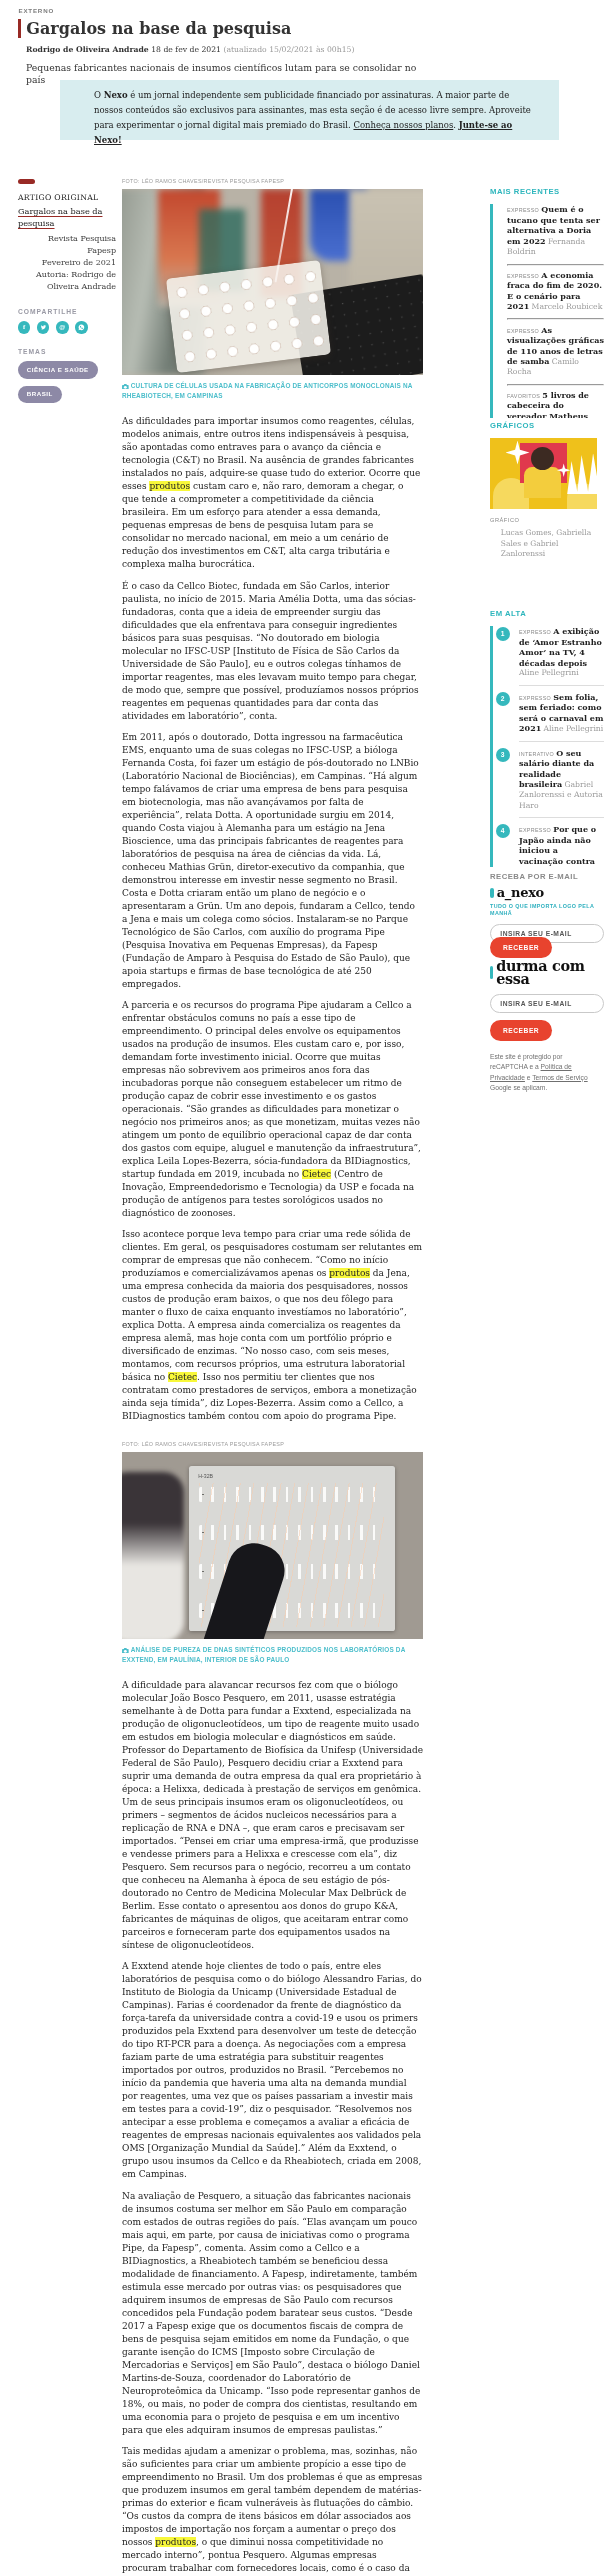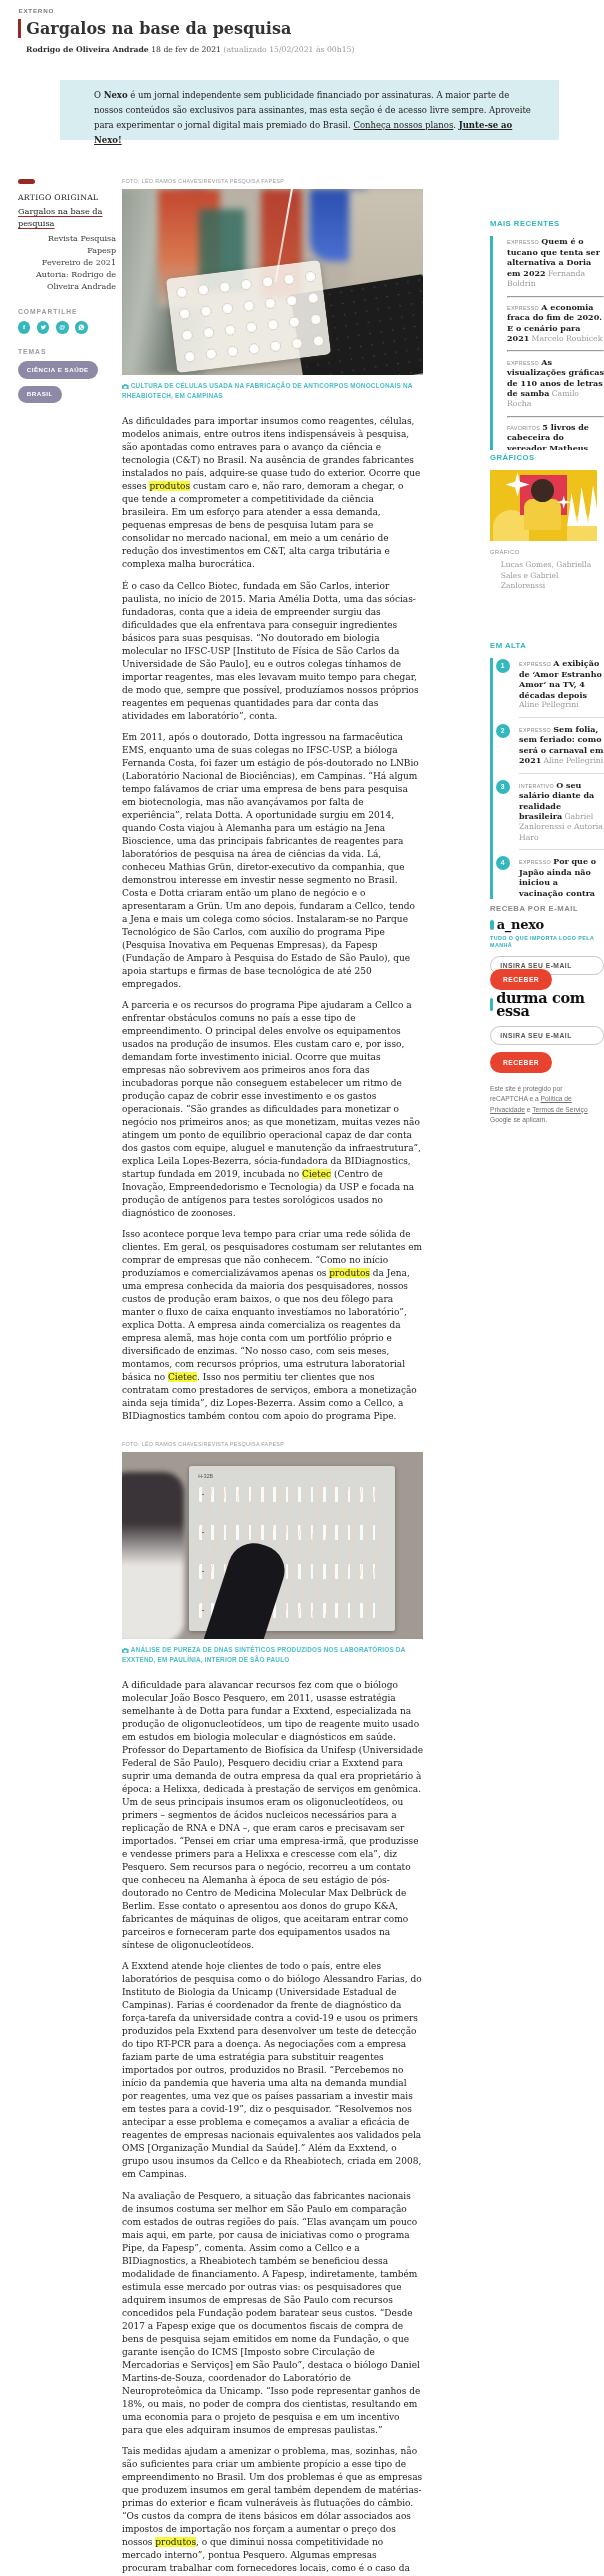--- a/index.html
+++ b/index.html
@@ -74,21 +74,21 @@
             box-shadow:0 1px 4.1px rgba(0,0,0,.3);}
   .p2-label{position:absolute;left:9.3px;top:7.2px;font:5.2px "Liberation Sans",sans-serif;color:#555;}
   .p2-row{position:absolute;left:10.3px;width:185px;height:15.5px;background:linear-gradient(#c2c2be,#a8a8a3);
           border-radius:1.5px;background-image:radial-gradient(circle 1.3px at 4.1px 7.7px,#6e6e6a 50%,transparent 55%),
           repeating-linear-gradient(90deg,rgba(255,255,255,.85) 0 2.6px,rgba(255,255,255,0) 2.6px 12.4px);}
   .p2-tubes{position:absolute;left:77px;top:31px;width:185px;height:144px;opacity:.7;
             background:repeating-linear-gradient(100deg,rgba(246,205,175,.8) 0 1px,transparent 1px 13.4px);}
   .p2-arm{position:absolute;left:93px;top:90px;width:57px;height:134px;transform:rotate(18deg);
           background:#17171b;border-radius:26px;}
   
-  .rr-sec{position:absolute;left:0;width:114px;overflow:hidden;margin-top:32px;}
+  .rr-sec{position:absolute;left:0;width:114px;overflow:hidden;}
   .rr-head{font:bold 7.7px/9.3px "Liberation Sans",sans-serif;color:#2eb6bd;letter-spacing:0.5px;margin:0 0 8.2px;}
   .rr-head-gray{color:#8a8a8a;}
   .rail-list{border-left:3.1px solid #35b8bd;padding-left:14px;}
   .rail-item{margin:0 0 6.2px;cursor:pointer;}
   .rail-label{font:5.4px/7.7px "Liberation Sans",sans-serif;color:#8a8a8a;letter-spacing:0.3px;}
   .rail-title{font:bold 8px/10.3px "DejaVu Serif",serif;color:#222;}
   .rail-author{font:7.7px/10.3px "DejaVu Serif",serif;color:#9a9a9a;}
   .gr-thumb{position:relative;width:107px;height:71px;background:#efc11b;overflow:hidden;margin-bottom:7.2px;}
   .gr-red{position:absolute;left:30px;top:4.1px;width:47px;height:40px;background:#e0394d;}
   .gr-head{position:absolute;left:41px;top:8.2px;width:23px;height:23px;border-radius:50%;background:#3c2a22;}
@@ -127,20 +127,21 @@
 <div class="page">
 
   <div class="kicker">EXTERNO</div>
   <div class="title-row">
     <div class="title-bar"></div>
     <h1 class="page-title">Gargalos na base da pesquisa</h1>
   </div>
   <div class="byline">
     <span class="b-author">Rodrigo de Oliveira Andrade</span><span> 18 de fev de 2021 </span><span class="b-upd">(atualizado 15/02/2021 às 00h15)</span>
   </div>
+  <div class="subtitle">Pequenas fabricantes nacionais de insumos científicos lutam para se consolidar no país</div>
   <div class="promo">
     <div class="promo-text" id="promo-text"><span>O </span><span class="seg-b">Nexo</span><span> é um jornal independente sem publicidade financiado por assinaturas. A maior parte de nossos conteúdos são exclusivos para assinantes, mas esta seção é de acesso livre sempre. Aproveite para experimentar o jornal digital mais premiado do Brasil. </span><span class="seg-ul">Conheça nossos planos</span><span>. </span><span class="seg-ul seg-b">Junte-se ao Nexo!</span></div>
   </div>
 
   <aside class="left-rail">
     <div class="lr-flag"></div>
     <div class="lr-label">ARTIGO ORIGINAL</div>
     <div class="lr-title">Gargalos na base da pesquisa</div>
     <div class="lr-src">Revista Pesquisa Fapesp</div>
     <div class="lr-src">Fevereiro de 2021</div>

